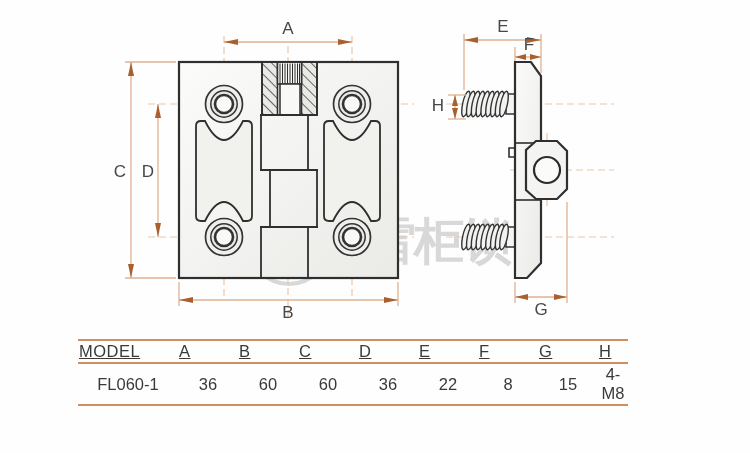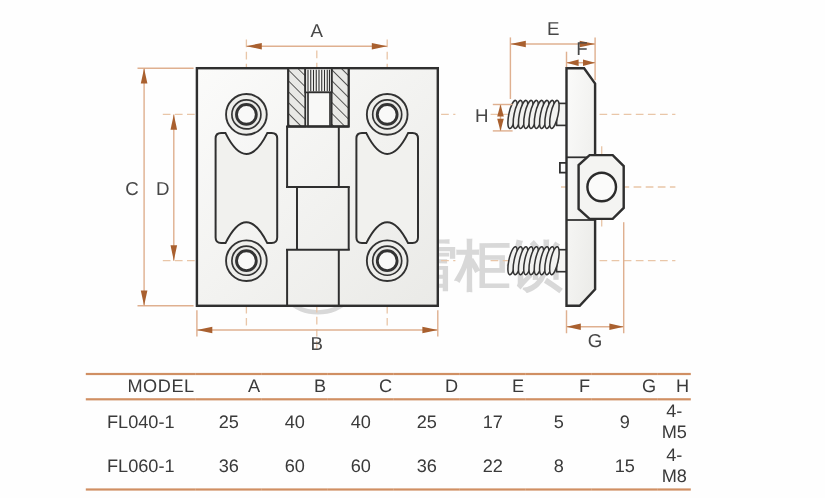--- a/index.html
+++ b/index.html
@@ -10,21 +10,21 @@
   .drawing-svg{position:absolute;left:0;top:0;}
   .dim-label{font-size:17px;fill:#474747;}
   .spec-table{position:absolute;left:78px;top:339px;width:550px;}
   .spec-table table{
     width:100%;border-collapse:collapse;table-layout:fixed;
     border-top:2px solid #d08f63;border-bottom:2px solid #d08f63;
     font-size:16.5px;color:#3a3a3a;
   }
   .spec-table thead tr{height:22px;border-bottom:2px solid #d08f63;}
   .spec-table tbody tr{height:25px;}
-  .spec-table th{font-weight:normal;text-align:right;letter-spacing:0.5px;}
+  .spec-table th{font-weight:normal;text-align:left;letter-spacing:0.5px;text-decoration:underline;}
   .spec-table td{text-align:center;}
 </style>
 </head>
 <body>
 
 <div class="stage">
 
   <svg class="drawing-svg" width="750" height="335" viewBox="0 0 750 335">
     <defs>
       <linearGradient id="metal" x1="0" y1="0" x2="1" y2="1">
@@ -244,31 +244,20 @@
           <th>C</th>
           <th>D</th>
           <th>E</th>
           <th>F</th>
           <th>G</th>
           <th>H</th>
         </tr>
       </thead>
       <tbody>
         <tr>
-          <td>FL040-1</td>
-          <td>25</td>
-          <td>40</td>
-          <td>40</td>
-          <td>25</td>
-          <td>17</td>
-          <td>5</td>
-          <td>9</td>
-          <td>4-M5</td>
-        </tr>
-        <tr>
           <td>FL060-1</td>
           <td>36</td>
           <td>60</td>
           <td>60</td>
           <td>36</td>
           <td>22</td>
           <td>8</td>
           <td>15</td>
           <td>4-M8</td>
         </tr>

